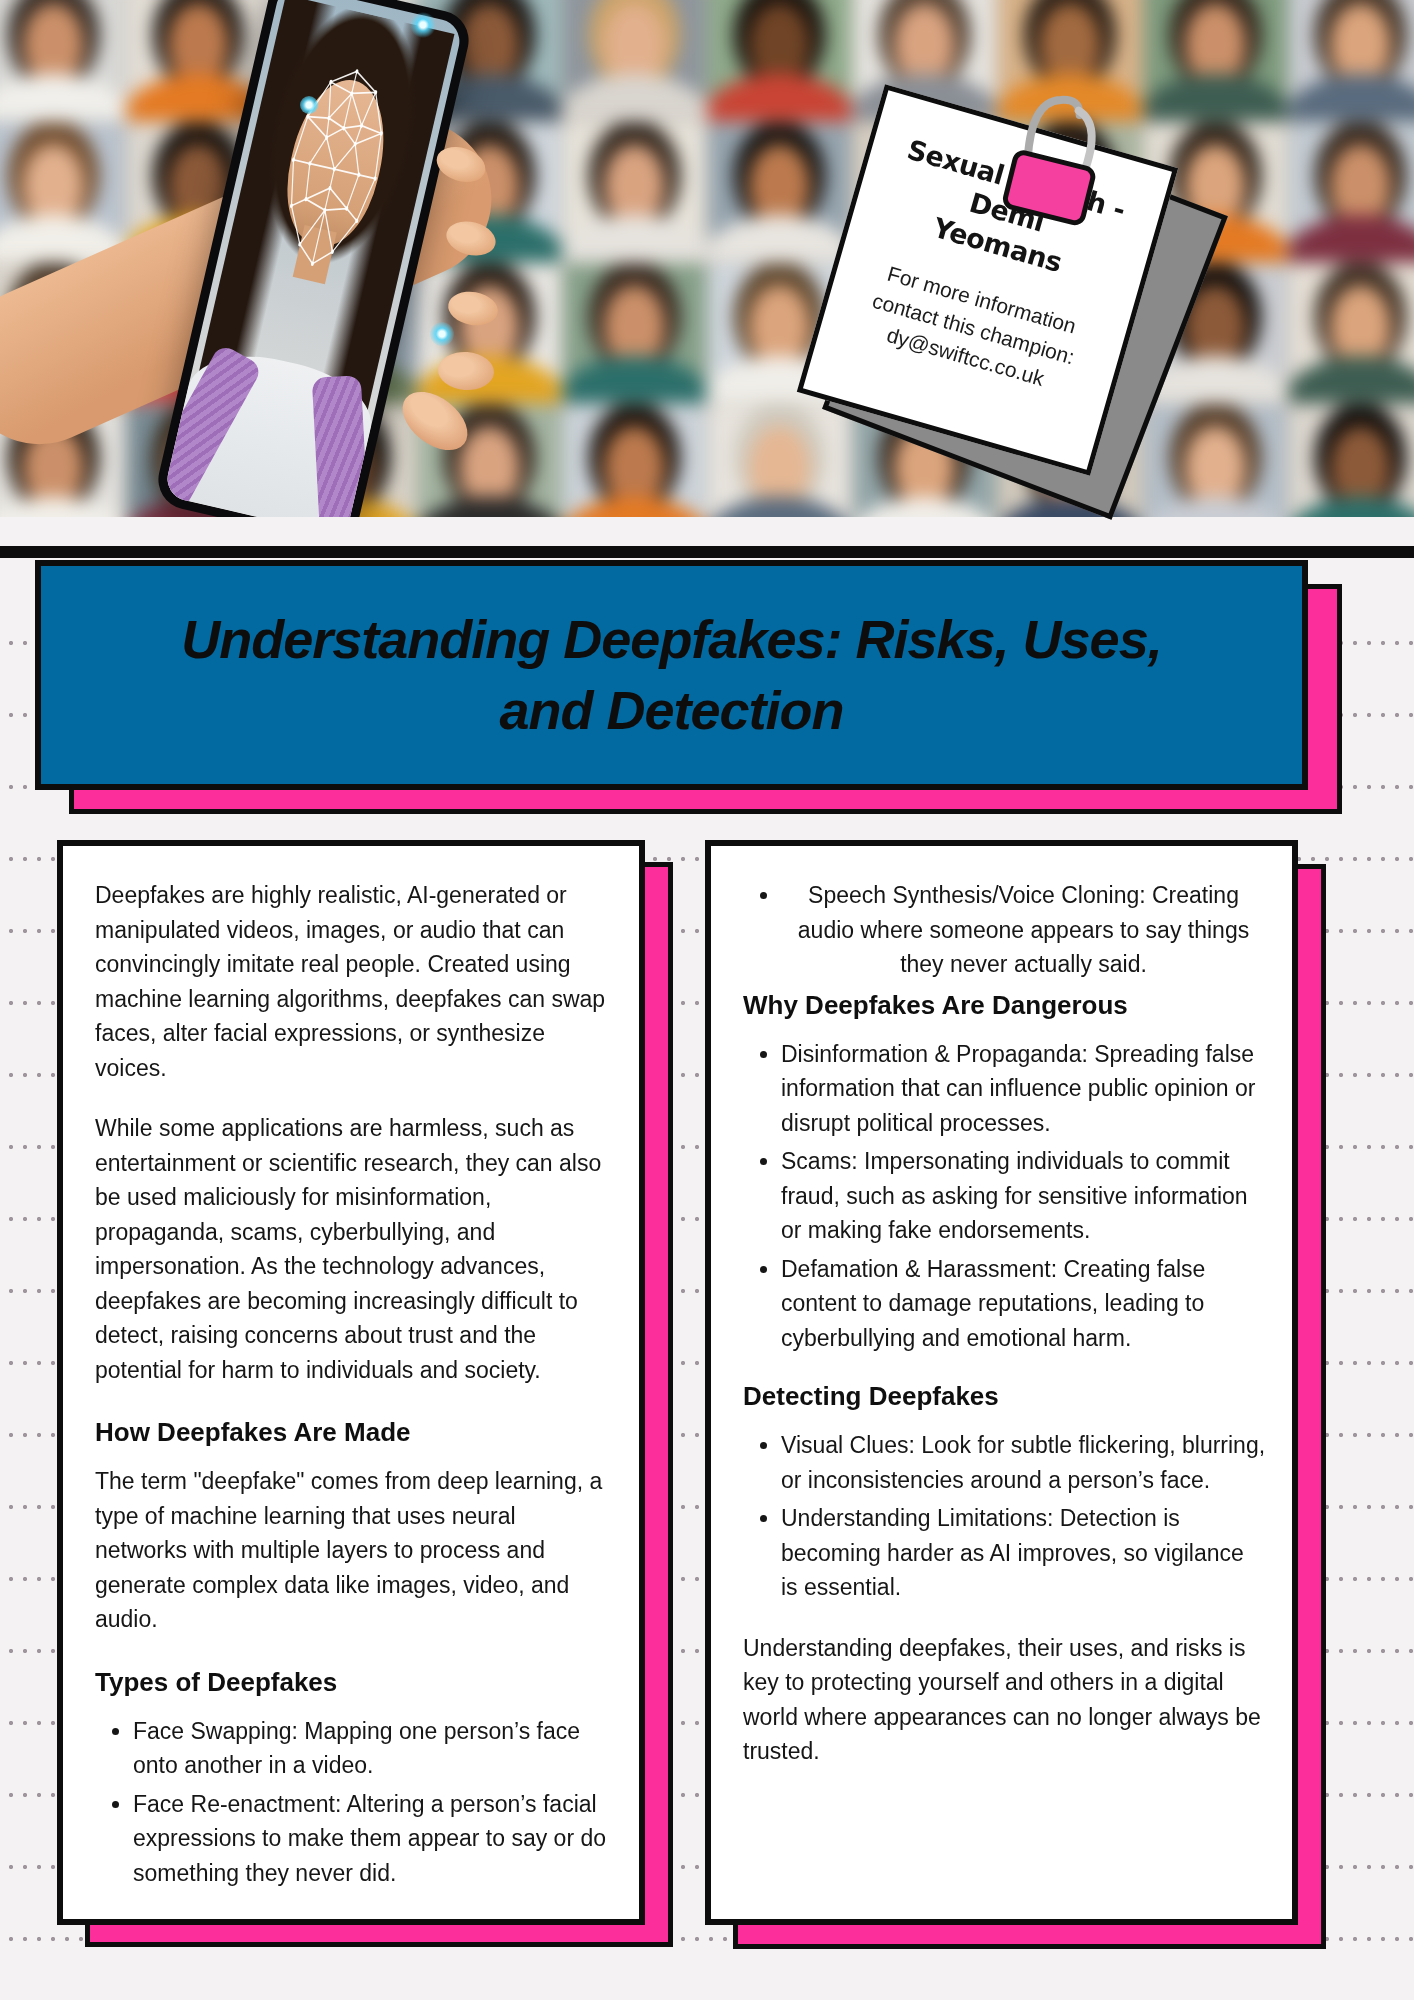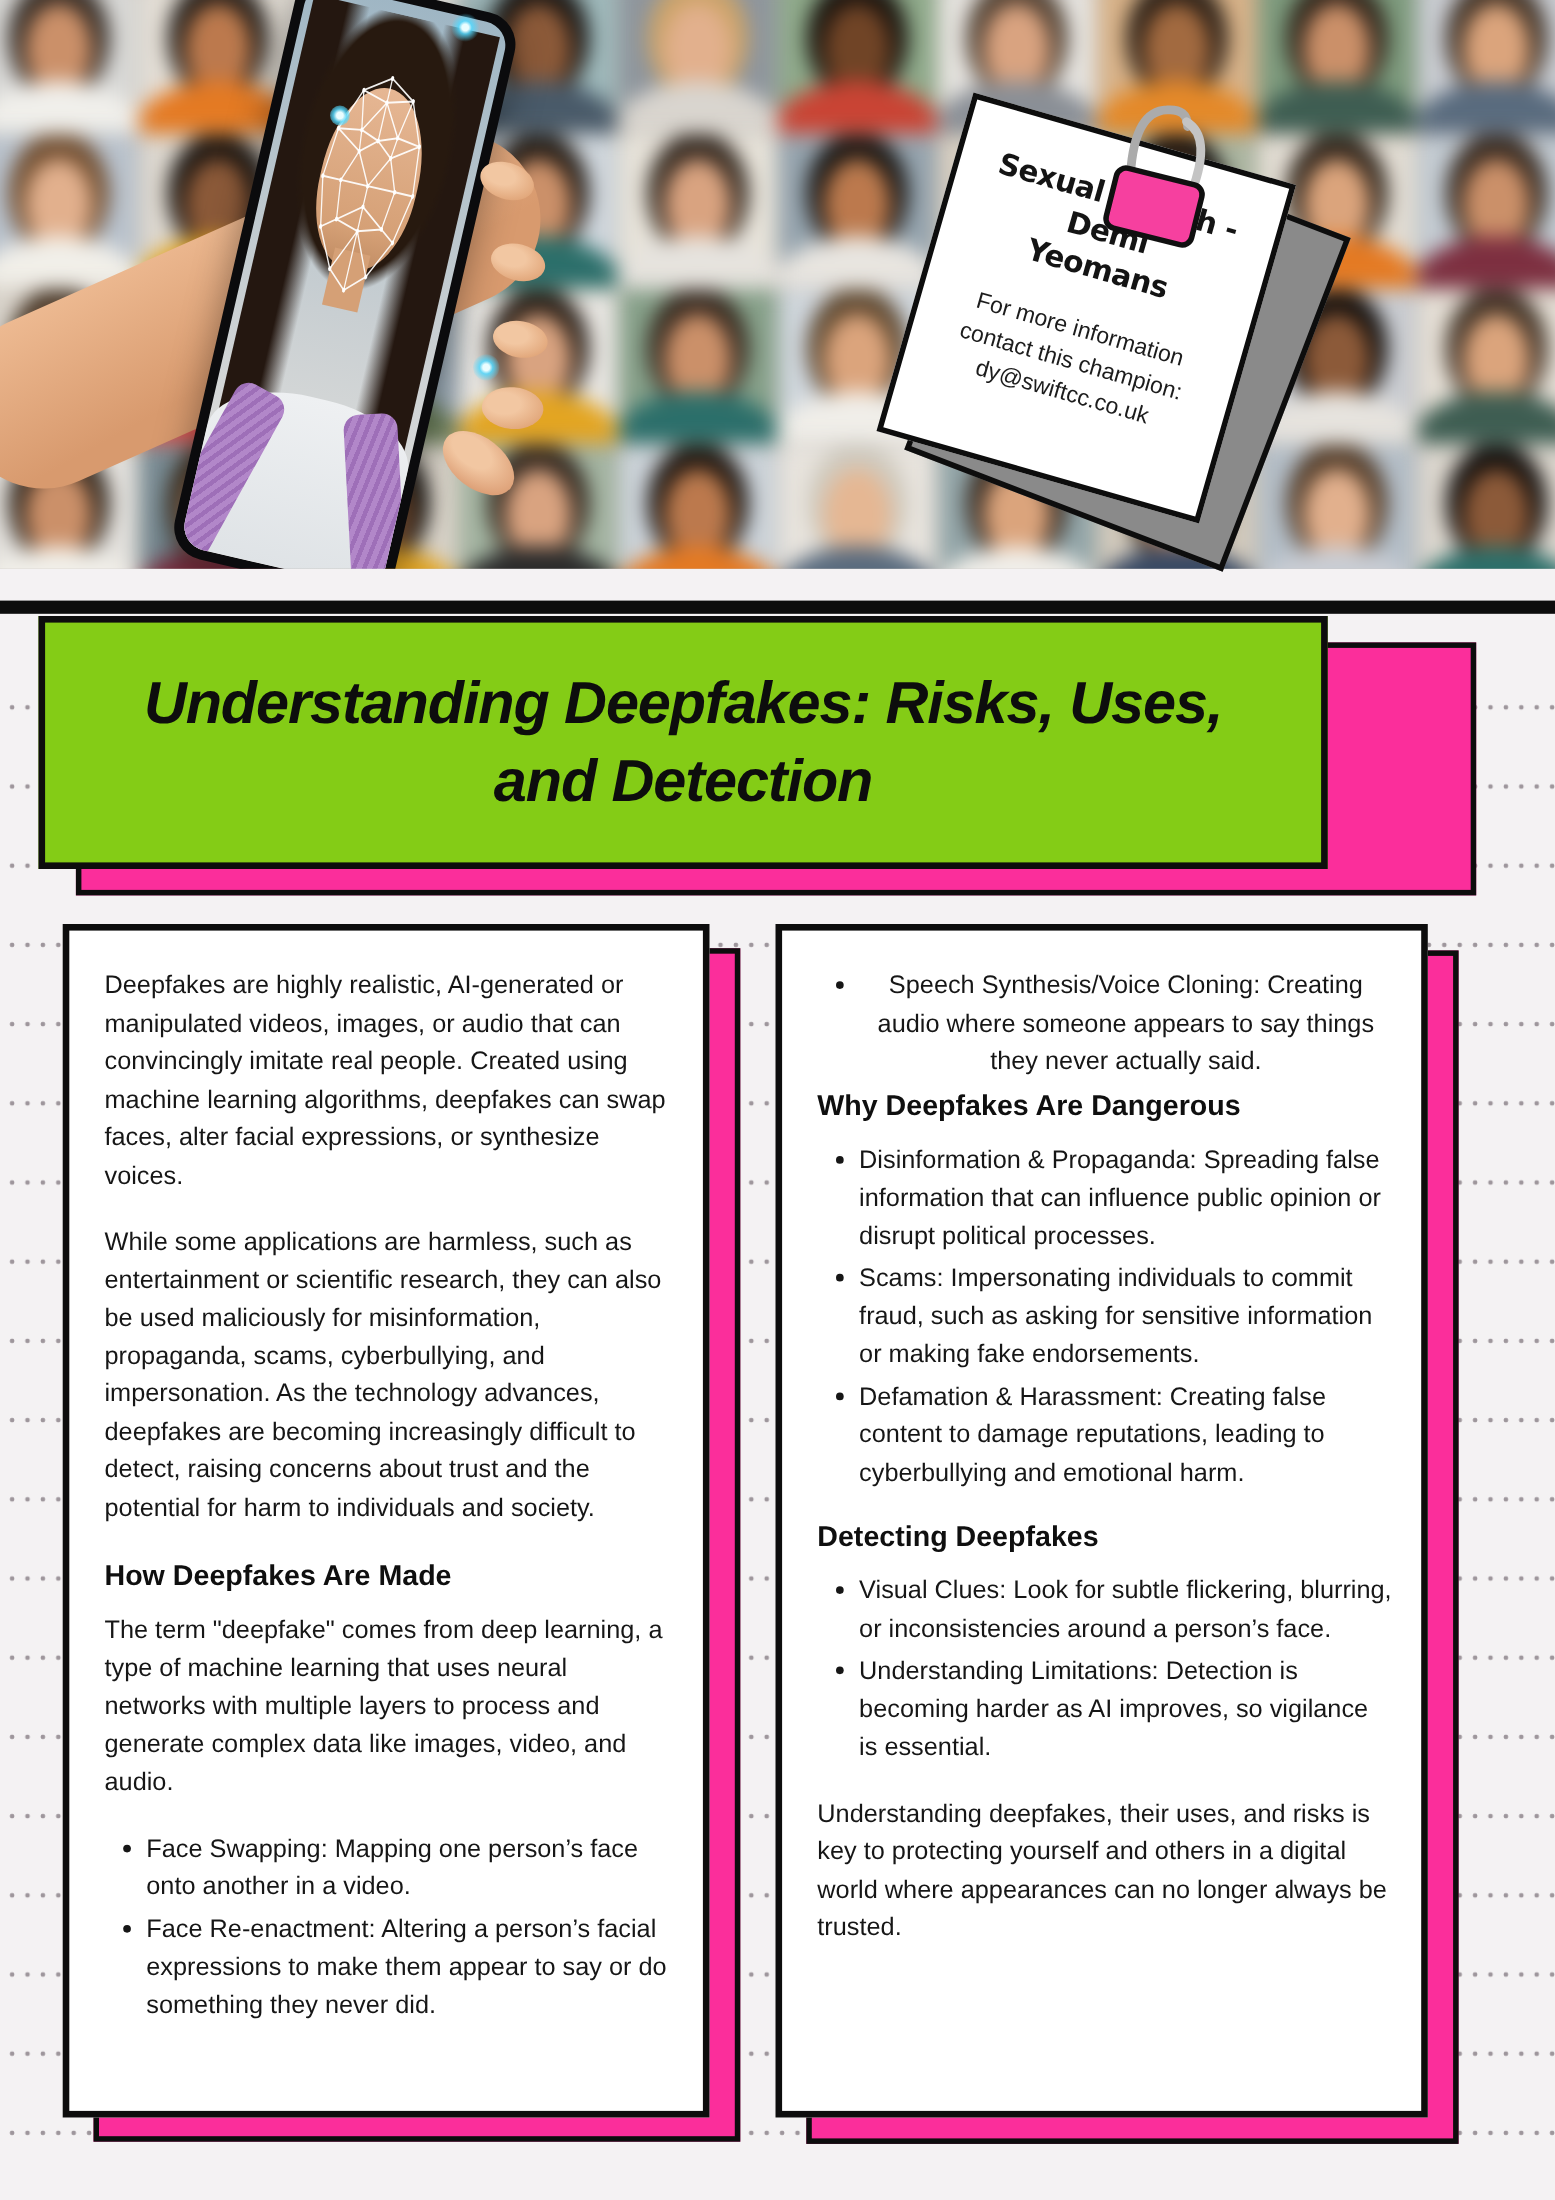--- a/index.html
+++ b/index.html
@@ -76,22 +76,22 @@
 
   
   .rule{position:absolute;left:0;top:546px;width:1414px;height:12px;background:var(--ink);z-index:3;}
 
   
   .shadow{position:absolute;background:var(--accent-pink);border:5px solid var(--ink);z-index:3;}
   .t-shadow{left:69px;top:584px;width:1273px;height:230px;}
   .l-shadow{left:85px;top:862px;width:588px;height:1085px;}
   .r-shadow{left:733px;top:864px;width:593px;height:1085px;}
 
-  .title-box{position:absolute;left:35px;top:560px;width:1172px;height:230px;z-index:4;
-    background:#84cc16;border:6px solid var(--ink);display:flex;flex-direction:column;
+  .title-box{position:absolute;left:35px;top:560px;width:1273px;height:230px;z-index:4;
+    background:#0369a1;border:6px solid var(--ink);display:flex;flex-direction:column;
     align-items:center;justify-content:center;}
   .title-line{font-size:54px;font-weight:800;font-style:italic;letter-spacing:-1px;
     line-height:1.32;color:var(--ink);text-align:center;}
 
   .col{position:absolute;top:840px;height:1085px;z-index:4;background:#fff;
     border:6px solid var(--ink);padding:32px 26px 0 32px;color:#161616;
     font-size:23px;line-height:1.5;}
   .col-left{left:57px;width:588px;}
   .col-right{left:705px;width:593px;}
   .col p{margin:0 0 26px;}
@@ -242,20 +242,21 @@
     <div class="title-line">Understanding Deepfakes: Risks, Uses,</div>
     <div class="title-line">and Detection</div>
   </div>
 
   <div class="shadow l-shadow"></div>
   <div class="col col-left">
     <p>Deepfakes are highly realistic, AI-generated or manipulated videos, images, or audio that can convincingly imitate real people. Created using machine learning algorithms, deepfakes can swap faces, alter facial expressions, or synthesize voices.</p>
     <p>While some applications are harmless, such as entertainment or scientific research, they can also be used maliciously for misinformation, propaganda, scams, cyberbullying, and impersonation. As the technology advances, deepfakes are becoming increasingly difficult to detect, raising concerns about trust and the potential for harm to individuals and society.</p>
     <h3 class="sp">How Deepfakes Are Made</h3>
     <p>The term "deepfake" comes from deep learning, a type of machine learning that uses neural networks with multiple layers to process and generate complex data like images, video, and audio.</p>
+    <h3 class="sp">Types of Deepfakes</h3>
     <ul>
       <li>Face Swapping: Mapping one person’s face onto another in a video.</li>
       <li>Face Re-enactment: Altering a person’s facial expressions to make them appear to say or do something they never did.</li>
     </ul>
   </div>
 
   <div class="shadow r-shadow"></div>
   <div class="col col-right">
     <ul class="tight">
       <li>Speech Synthesis/Voice Cloning: Creating audio where someone appears to say things they never actually said.</li>

